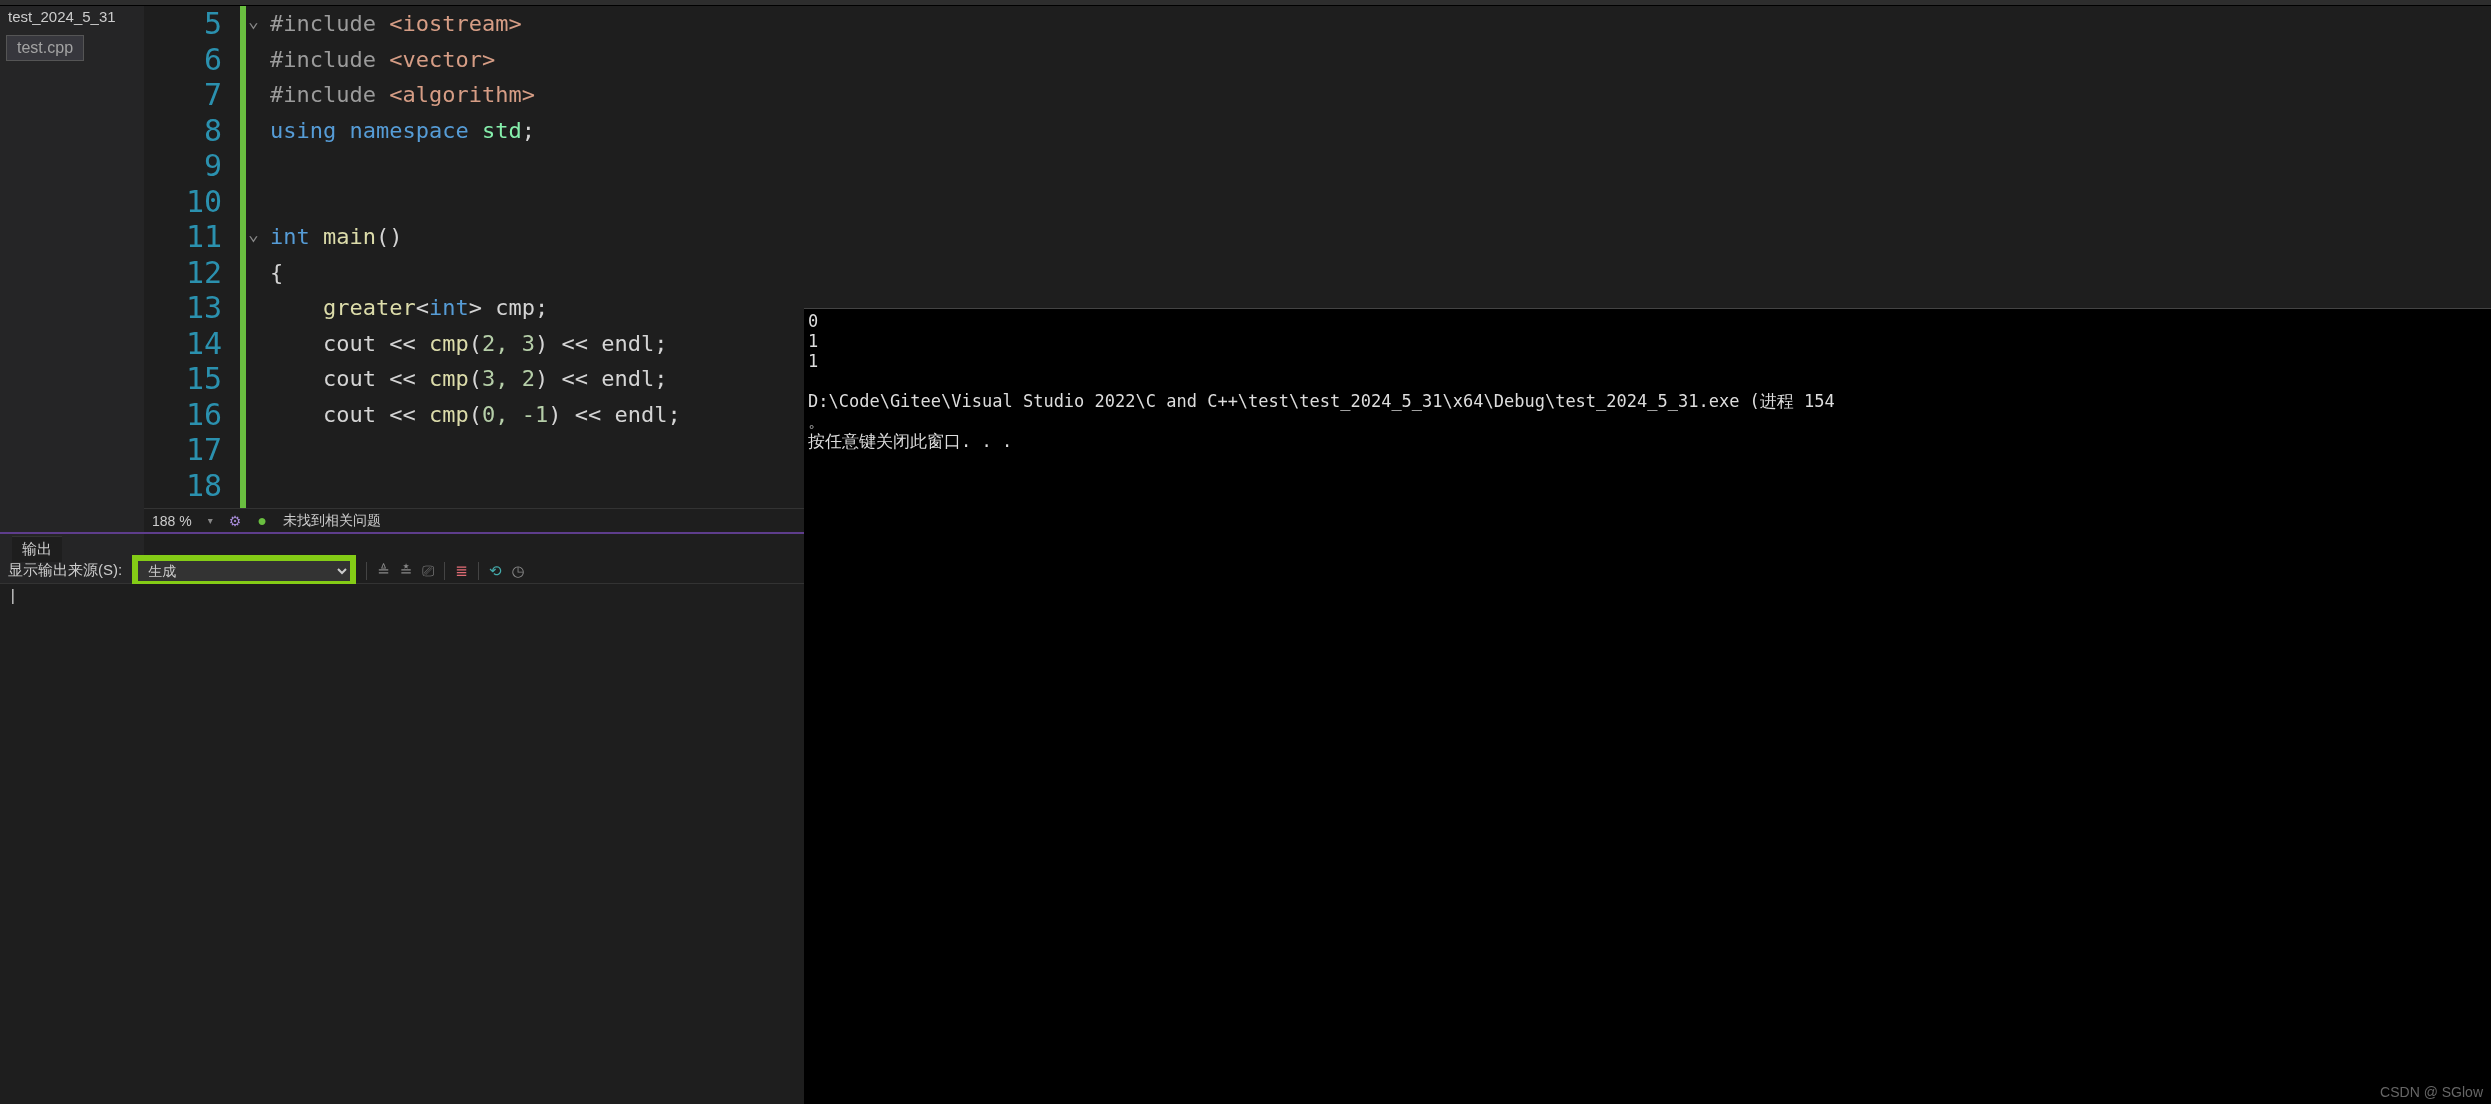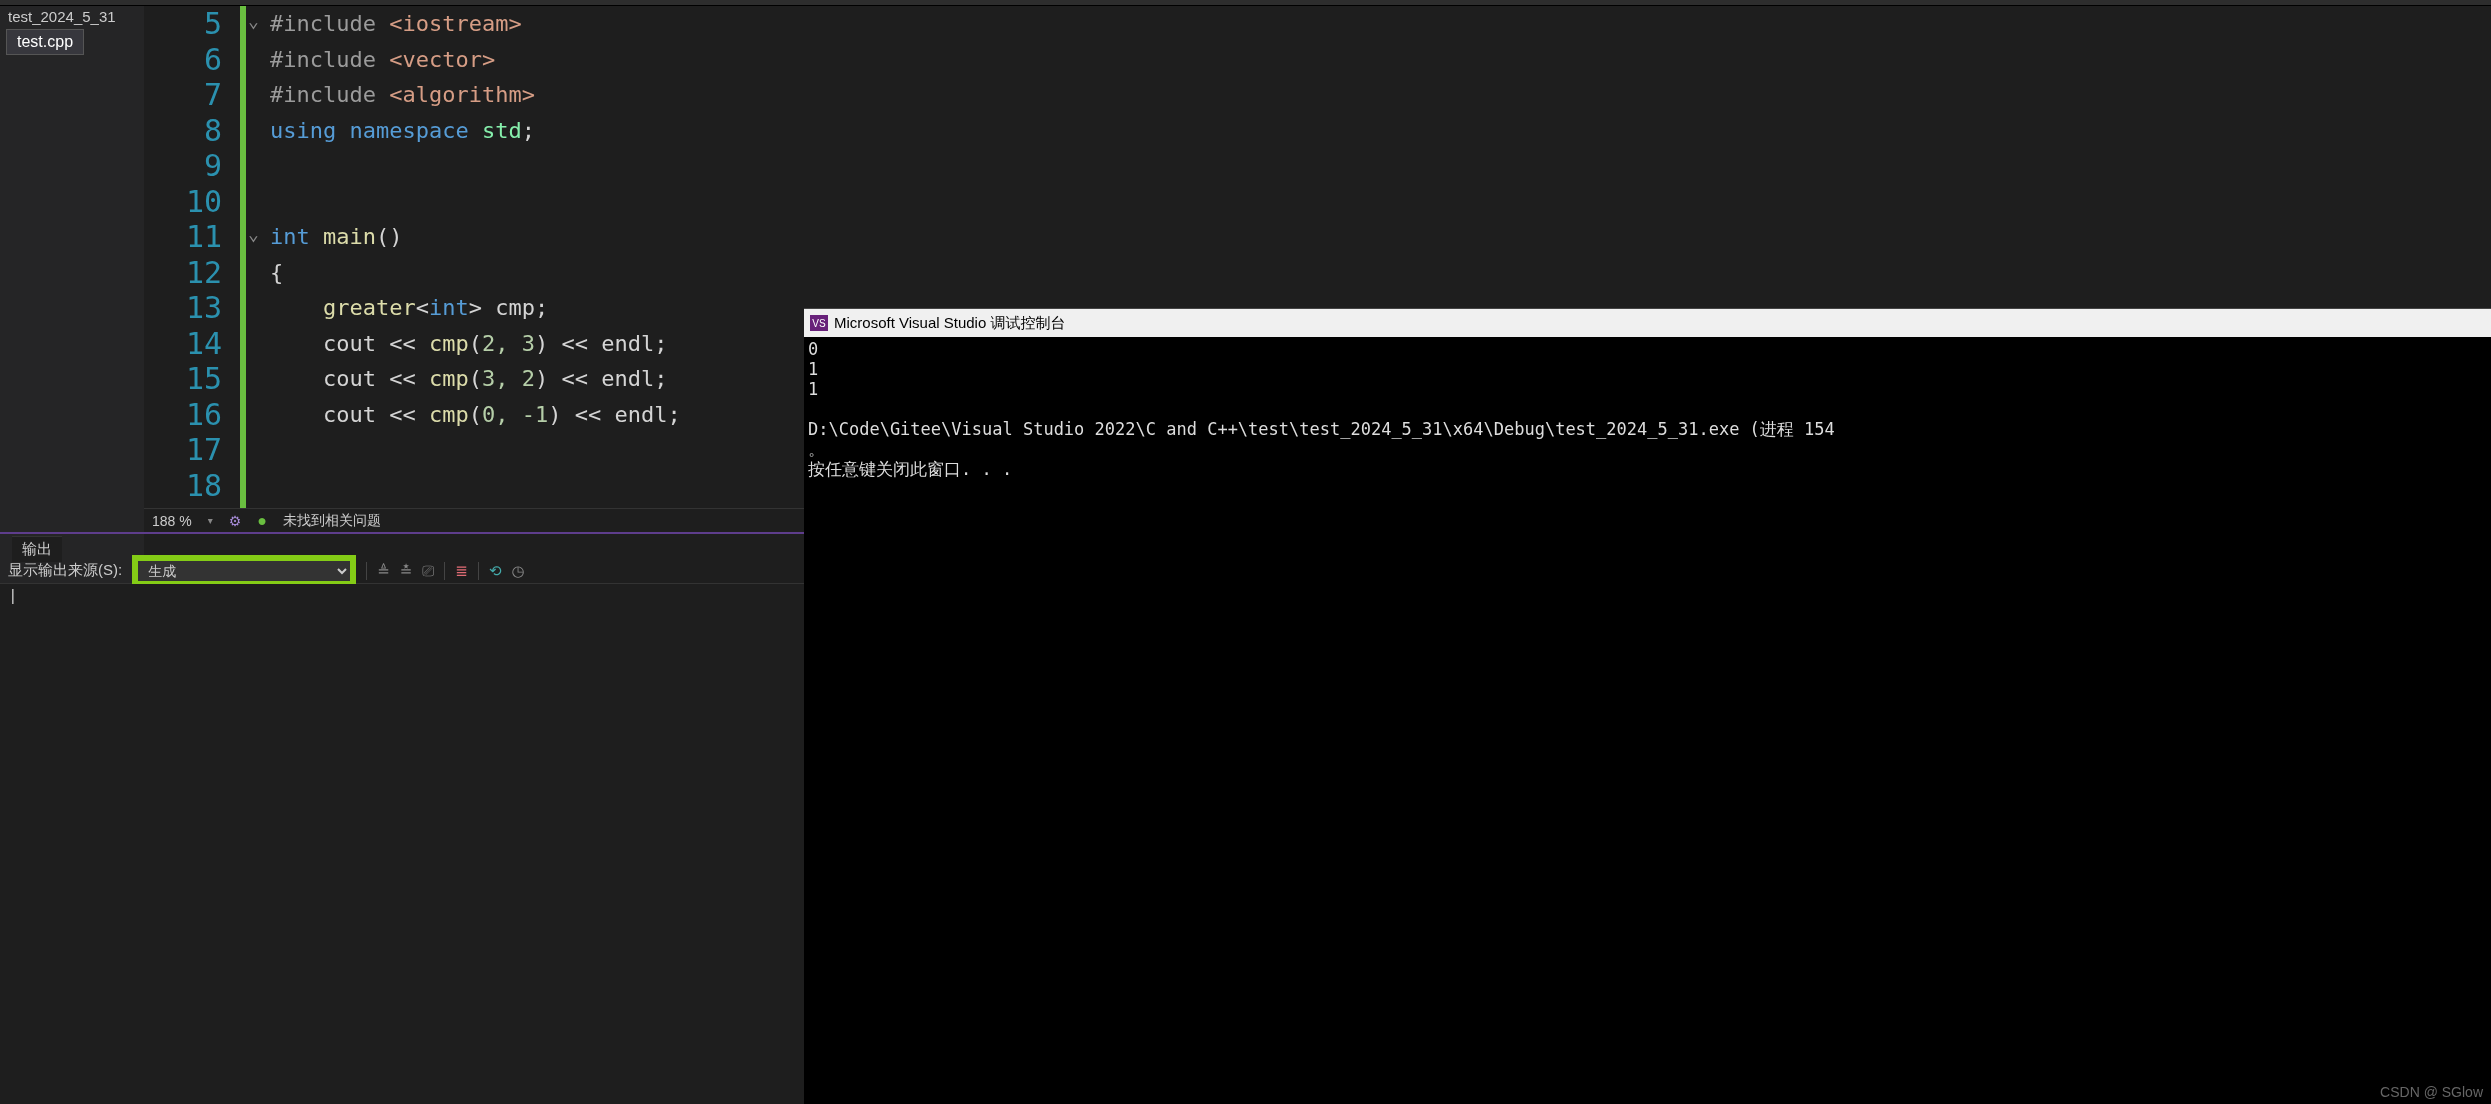--- a/index.html
+++ b/index.html
@@ -30,23 +30,23 @@
   background: #252526;
 }
 .tree-item {
   font-size: 15px;
   color: #cccccc;
   padding: 2px 8px;
   font-family: Segoe UI, sans-serif;
 }
 .tree-file {
   font-size: 16px;
-  color: #ffffff;
+  color: #a3a3a3;
   padding: 3px 10px;
-  margin: 2px 6px;
+  margin: 8px 6px;
   font-family: Segoe UI, sans-serif;
   border: 1px solid #555;
   display: inline-block;
   background: #37373d;
 }
 
 
 .editor {
   position: absolute;
   top: 6px;
@@ -314,24 +314,20 @@
   <span class="tb-icon" style="color:#e06c75">≣</span>
   <span class="tb-divider"></span>
   <span class="tb-icon" style="color:#4aa">⟲</span>
   <span class="tb-icon">◷</span>
 </div>
 <div class="output-body">
   <span class="caret">|</span>
 </div>
 
 <div class="console">
-  <div class="console-title">
-    <span class="vs-badge">VS</span>
-    <span>Microsoft Visual Studio 调试控制台</span>
-  </div>
   <div class="console-body"><span>0</span>
 <span>1</span>
 <span>1</span>
 <span></span>
 <span>D:\Code\Gitee\Visual Studio 2022\C and C++\test\test_2024_5_31\x64\Debug\test_2024_5_31.exe (进程 154</span>
 <span>。</span>
 <span>按任意键关闭此窗口. . .</span></div>
 </div>
 
 <div class="watermark">CSDN @ SGlow</div>

